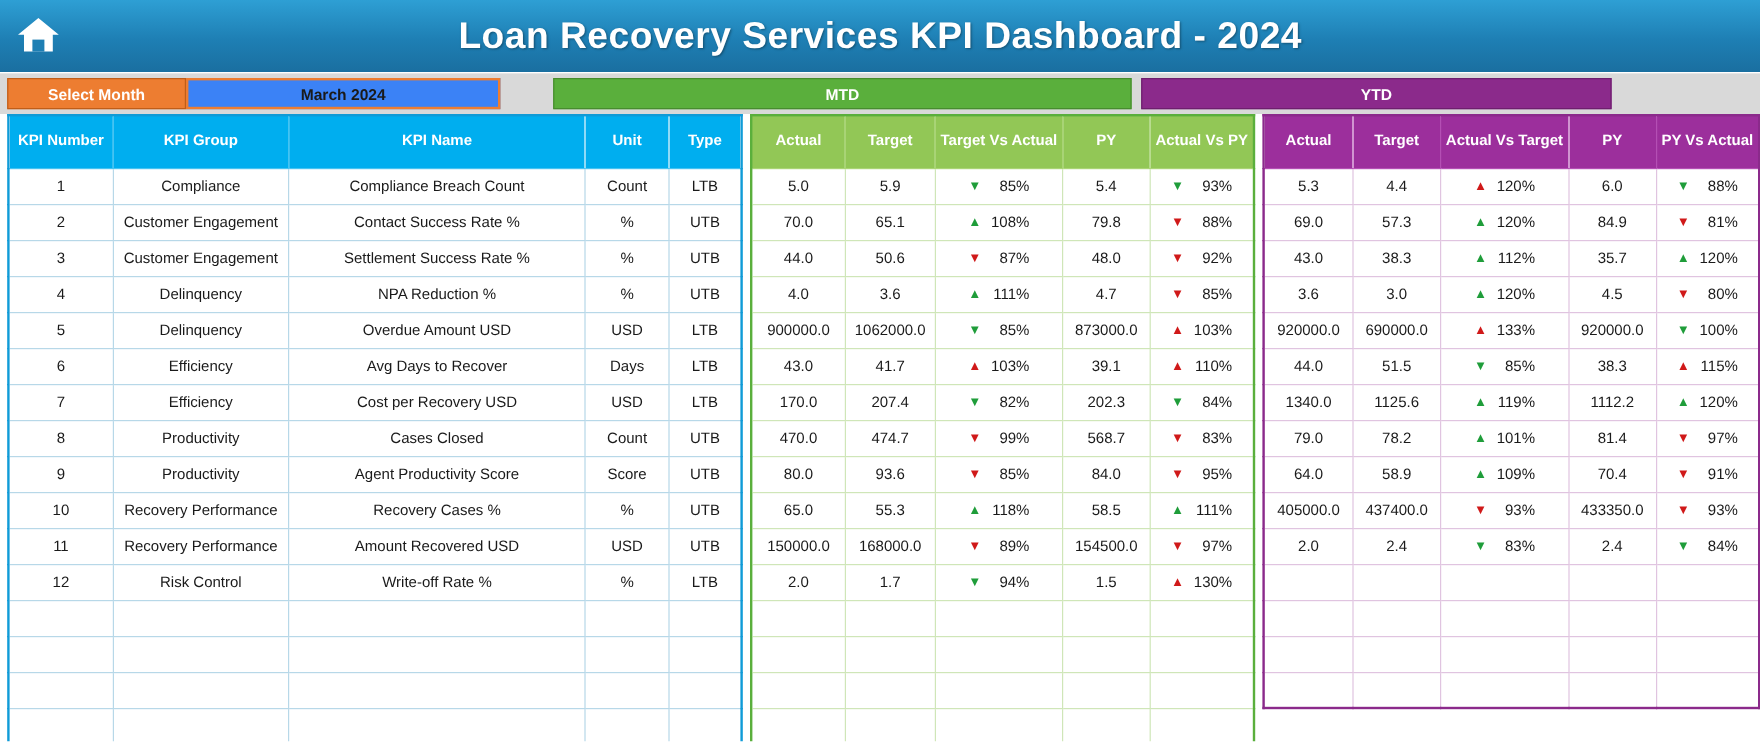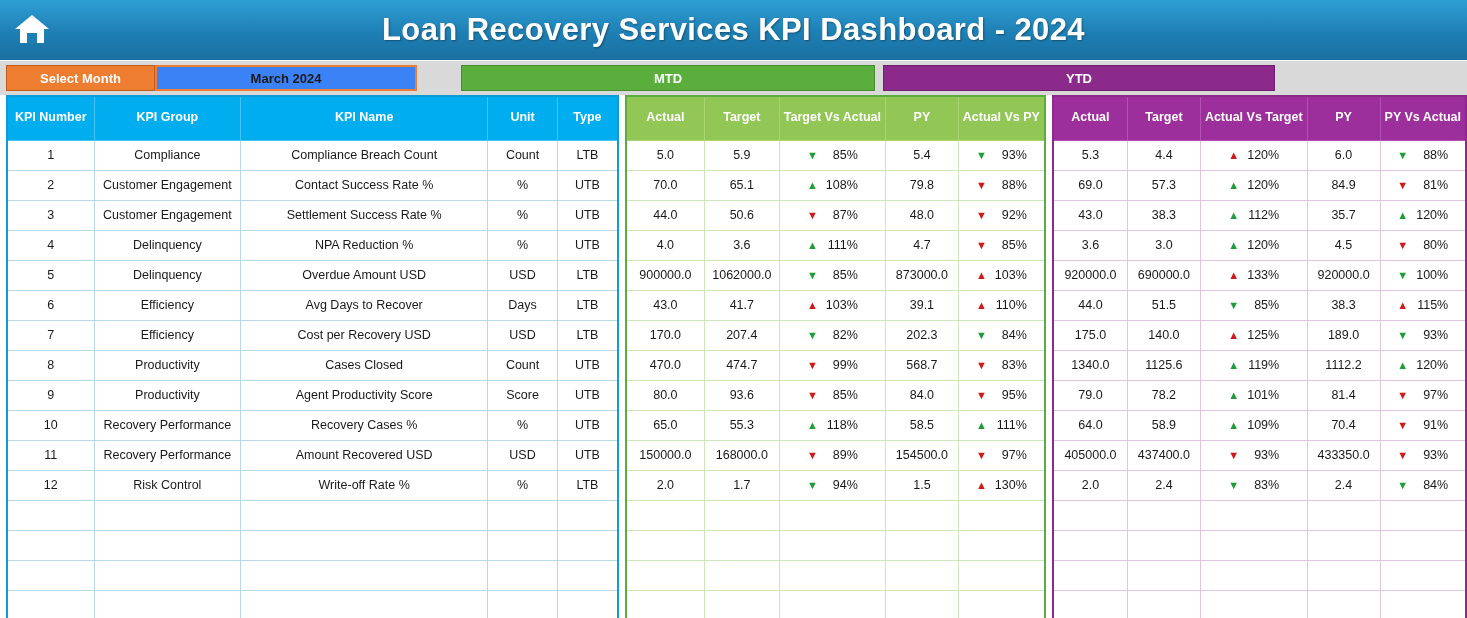--- a/index.html
+++ b/index.html
@@ -87,21 +87,21 @@
     align-items: center;
     justify-content: center;
     color: #ffffff;
     font-size: 13px;
     font-weight: bold;
     box-sizing: border-box;
   }
   .mtd-banner {
     background: #5aaf3c;
     border: 1px solid #478c2e;
-    width: 414px;
+    width: 482px;
     margin-left: 44px;
   }
   .ytd-banner {
     background: #8b2a8b;
     border: 1px solid #6e1f6e;
     width: 392px;
     margin-left: 8px;
   }
 
   
@@ -687,37 +687,20 @@
             </td>
             <td>38.3</td>
             <td>
               <div class="cellflex">
                 <span class="tri down">▲</span>
                 <span class="pct">115%</span>
               </div>
             </td>
           </tr>
           <tr>
-            <td>175.0</td>
-            <td>140.0</td>
-            <td>
-              <div class="cellflex">
-                <span class="tri down">▲</span>
-                <span class="pct">125%</span>
-              </div>
-            </td>
-            <td>189.0</td>
-            <td>
-              <div class="cellflex">
-                <span class="tri up">▼</span>
-                <span class="pct">93%</span>
-              </div>
-            </td>
-          </tr>
-          <tr>
             <td>1340.0</td>
             <td>1125.6</td>
             <td>
               <div class="cellflex">
                 <span class="tri up">▲</span>
                 <span class="pct">119%</span>
               </div>
             </td>
             <td>1112.2</td>
             <td>

